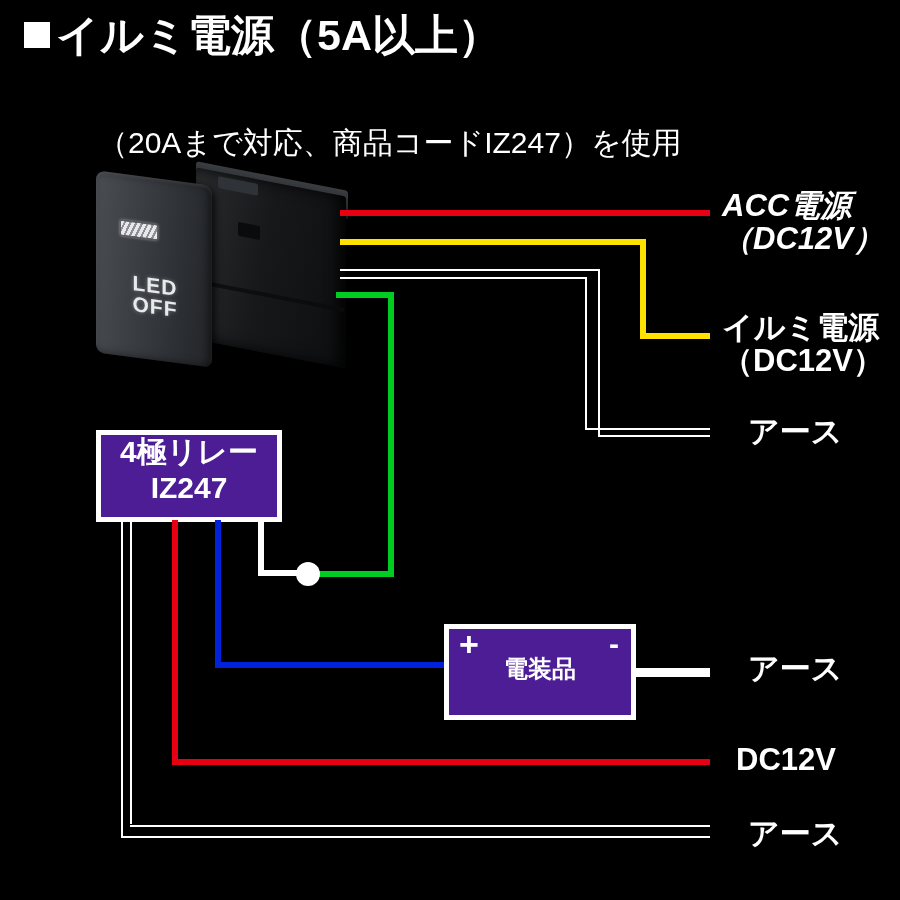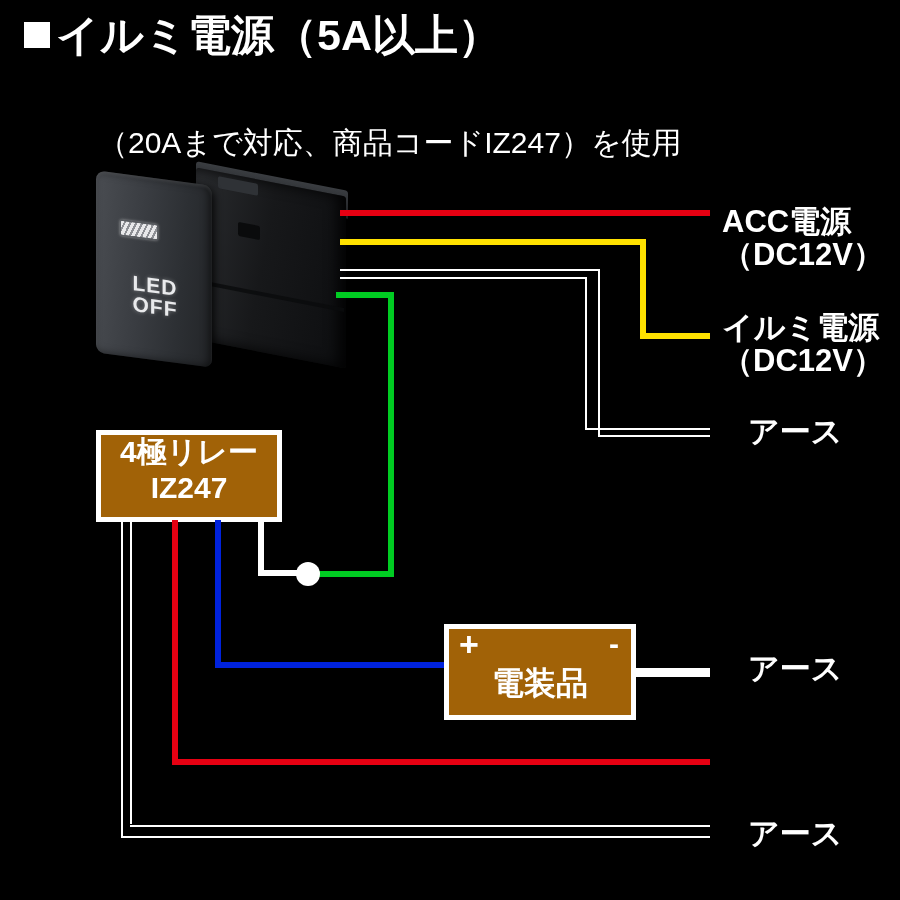--- a/index.html
+++ b/index.html
@@ -39,21 +39,21 @@
   
   .w{position:absolute;}
   .wh{height:6px;}   
   .wv{width:6px;}    
   .thin{background:#fff;}
   .thin-h{height:2px;}
   .thin-v{width:2px;}
   .cap-h{height:9px;border:1px solid #fff;background:#fff;box-sizing:border-box;}
 
   
-  .box{position:absolute;border:5px solid #fff;background:#a16207;box-sizing:border-box;}
+  .box{position:absolute;border:5px solid #fff;background:#4c1d95;box-sizing:border-box;}
   .box-txt{position:absolute;width:100%;text-align:center;font-weight:bold;color:#fff;line-height:1.02;}
 
   
   .rlbl{position:absolute;font-size:31px;font-weight:bold;white-space:nowrap;line-height:1.05;color:#fff;}
   .dot{position:absolute;border-radius:50%;background:#fff;}
 </style>
 </head>
 <body>
 
 <div id="root">
@@ -113,35 +113,36 @@
 
   <div class="w wv" style="left:172px;top:520px;height:242px;background:#e60012;"></div>
   <div class="w wh" style="left:172px;top:759px;width:538px;background:#e60012;"></div>
 
   <div class="w wv" style="left:215px;top:520px;height:148px;background:#0022dd;"></div>
   <div class="w wh" style="left:215px;top:662px;width:233px;background:#0022dd;"></div>
 
   <div class="box" style="left:444px;top:624px;width:192px;height:96px;">
     <div style="position:absolute;left:10px;top:-4px;font-size:34px;font-weight:bold;">+</div>
     <div style="position:absolute;right:12px;top:-2px;font-size:30px;font-weight:bold;">-</div>
-    <div class="box-txt" style="top:38px;font-size:32px;">電装品</div>
+    <div class="box-txt" style="top:28px;font-size:24px;">電装品</div>
   </div>
 
   <div class="w cap-h" style="left:632px;top:668px;width:78px;"></div>
 
-  <div class="rlbl" style="left:722px;top:206px;">
+  <div class="rlbl" style="left:722px;top:190px;font-style:italic;">
     <div>ACC電源</div>
     <div>（DC12V）</div>
   </div>
 
   <div class="rlbl" style="left:722px;top:312px;">
     <div>イルミ電源</div>
     <div>（DC12V）</div>
   </div>
 
   <div class="rlbl" style="left:748px;top:416px;">アース</div>
 
   <div class="rlbl" style="left:748px;top:653px;">アース</div>
 
+  <div class="rlbl" style="left:736px;top:744px;">DC12V</div>
 
   <div class="rlbl" style="left:748px;top:818px;">アース</div>
 
 </div>
 
 </body></html>

